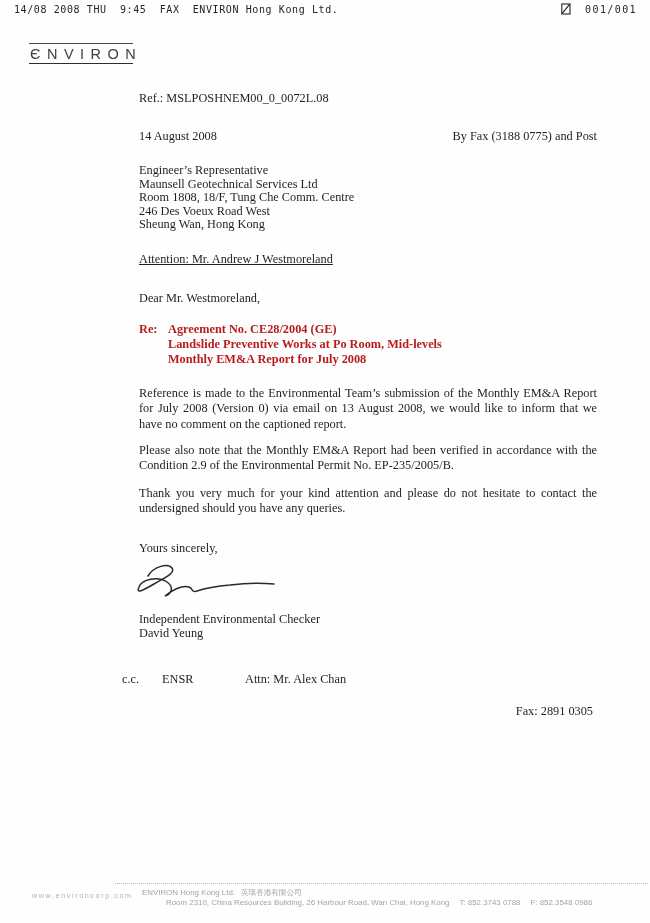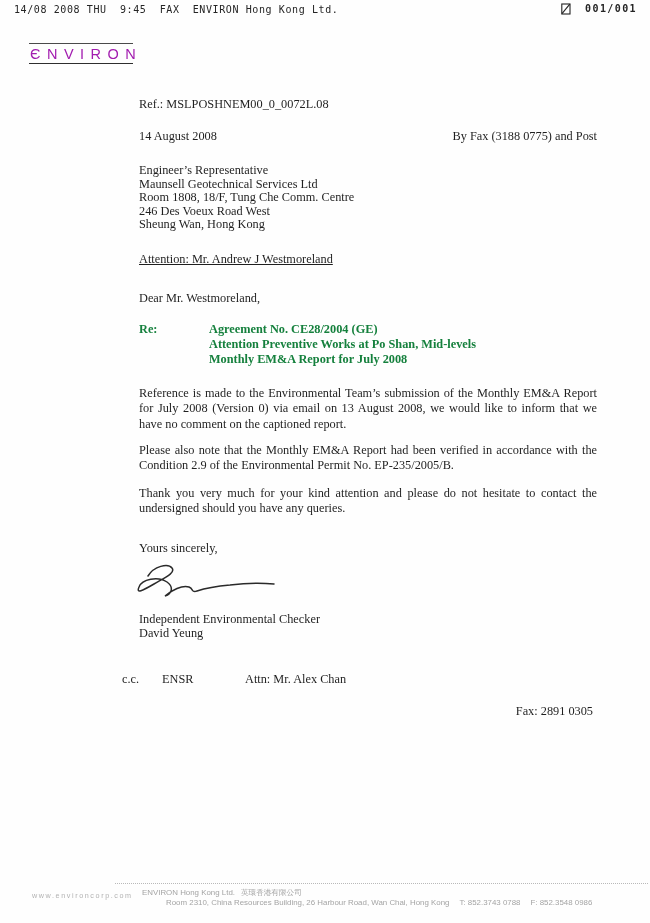--- a/index.html
+++ b/index.html
@@ -17,53 +17,53 @@
   
   .fax-line {
     font-family: "DejaVu Sans Mono", monospace;
     font-size: 10px;
     letter-spacing: 0.6px;
     white-space: pre;
     color: #252525;
   }
   .fax-right {
     display: flex;
+    align-items: center;
     gap: 14px;
-    font-weight: bold;
   }
   .fax-right .num {
     font-family: "DejaVu Sans Mono", monospace;
     font-size: 10px;
     letter-spacing: 1.4px;
     color: #252525;
   }
 
   
   .logo { width: 104px; }
   .logo .rule-top { border-top: 1.4px solid #4a4a4a; height: 2px; }
   .logo .wordmark {
     font-family: "Liberation Sans", sans-serif;
     font-size: 14.5px;
     font-weight: 500;
     letter-spacing: 6.5px;
-    color: #a21caf;
+    color: #404040;
     padding: 0 0 1px 1px;
     white-space: nowrap;
   }
   .logo .rule-bottom { border-top: 1.6px solid #2e2e2e; height: 1px; }
 
   .serif-12 { font-size: 12.3px; }
   .row-between {
     left: 139px; right: 53px;
     display: flex; justify-content: space-between;
   }
   .addr-lines div { line-height: 13.6px; }
   .attention { text-decoration: underline; }
 
-  .subject { display: flex; font-weight: bold; color: #15803d; gap: 41px; }
+  .subject { display: flex; font-weight: bold; color: #b91c1c; }
   .subject .label { width: 29px; flex: none; }
   .subject .lines div { line-height: 15.2px; }
 
   .para {
     left: 139px; width: 458px;
     text-align: justify;
     line-height: 15.3px;
     font-size: 12.3px;
   }
 
@@ -104,21 +104,21 @@
     </span>
     <span class="num">001/001</span>
   </div>
 
   <div class="abs logo" style="left:29px; top:43px;">
     <div class="rule-top"></div>
     <div class="wordmark">ЄNVIRON</div>
     <div class="rule-bottom"></div>
   </div>
 
-  <div class="abs serif-12" style="left:139px; top:97px;">Ref.: MSLPOSHNEM00_0_0072L.08</div>
+  <div class="abs serif-12" style="left:139px; top:91px;">Ref.: MSLPOSHNEM00_0_0072L.08</div>
 
   <div class="abs row-between serif-12" style="top:129px;">
     <span>14 August 2008</span>
     <span>By Fax (3188 0775) and Post</span>
   </div>
 
   <div class="abs serif-12 addr-lines" style="left:139px; top:164px;">
     <div>Engineer’s Representative</div>
     <div>Maunsell Geotechnical Services Ltd</div>
     <div>Room 1808, 18/F, Tung Che Comm. Centre</div>
@@ -127,21 +127,21 @@
   </div>
 
   <div class="abs serif-12 attention" style="left:139px; top:252px;">Attention: Mr. Andrew J Westmoreland</div>
 
   <div class="abs serif-12" style="left:139px; top:291px;">Dear Mr. Westmoreland,</div>
 
   <div class="abs serif-12 subject" style="left:139px; top:322px;">
     <div class="label">Re:</div>
     <div class="lines">
       <div>Agreement No. CE28/2004 (GE)</div>
-      <div>Attention Preventive Works at Po Shan, Mid-levels</div>
+      <div>Landslide Preventive Works at Po Room, Mid-levels</div>
       <div>Monthly EM&amp;A Report for July 2008</div>
     </div>
   </div>
 
   <div class="abs para" style="top:386px;">Reference is made to the Environmental Team’s submission of the Monthly EM&amp;A Report for July 2008 (Version 0) via email on 13 August 2008, we would like to inform that we have no comment on the captioned report.</div>
 
   <div class="abs para" style="top:443px;">Please also note that the Monthly EM&amp;A Report had been verified in accordance with the Condition 2.9 of the Environmental Permit No. EP-235/2005/B.</div>
 
   <div class="abs para" style="top:486px;">Thank you very much for your kind attention and please do not hesitate to contact the undersigned should you have any queries.</div>
 

